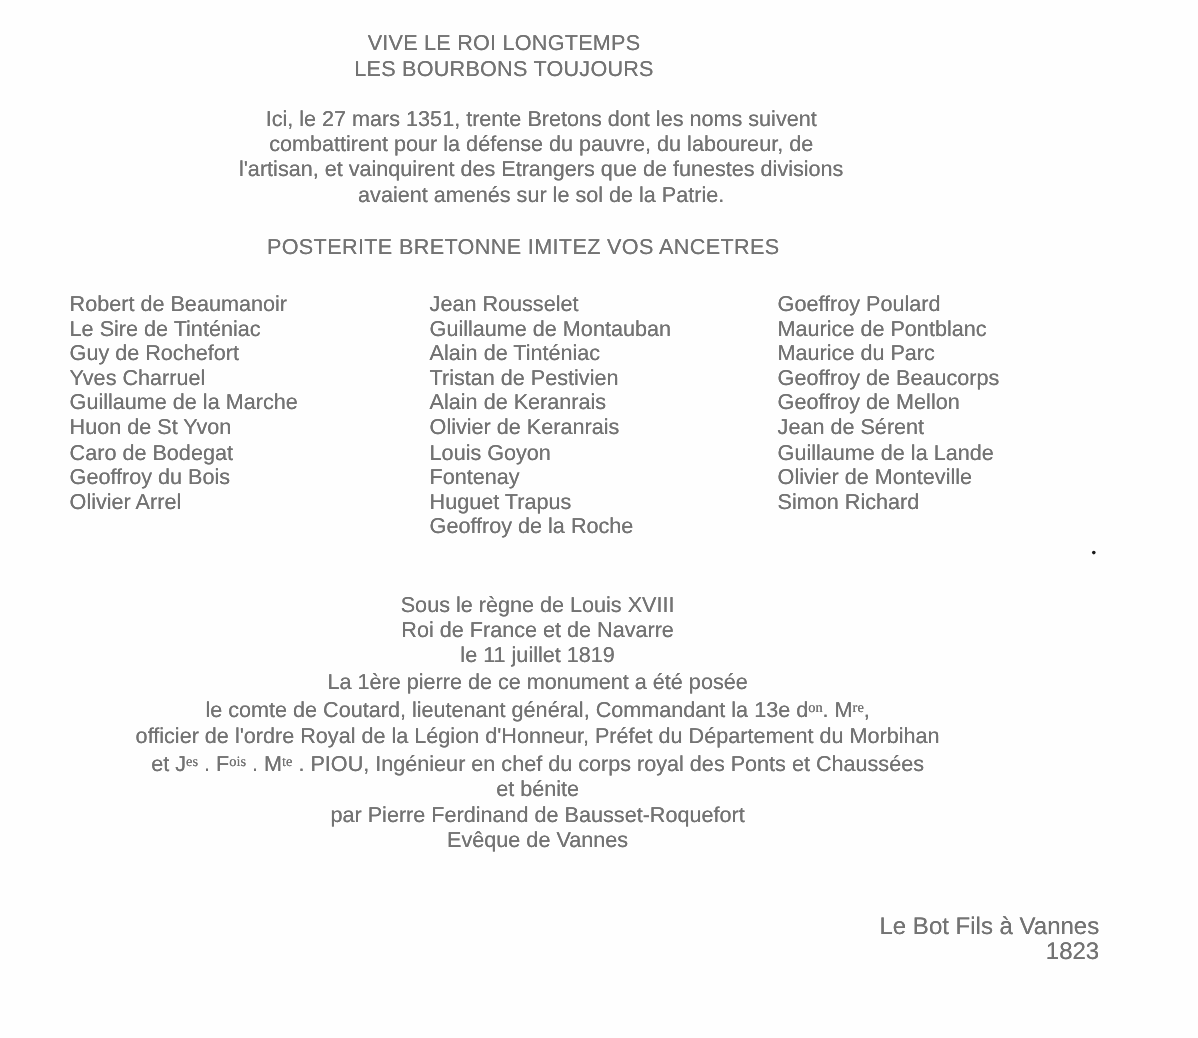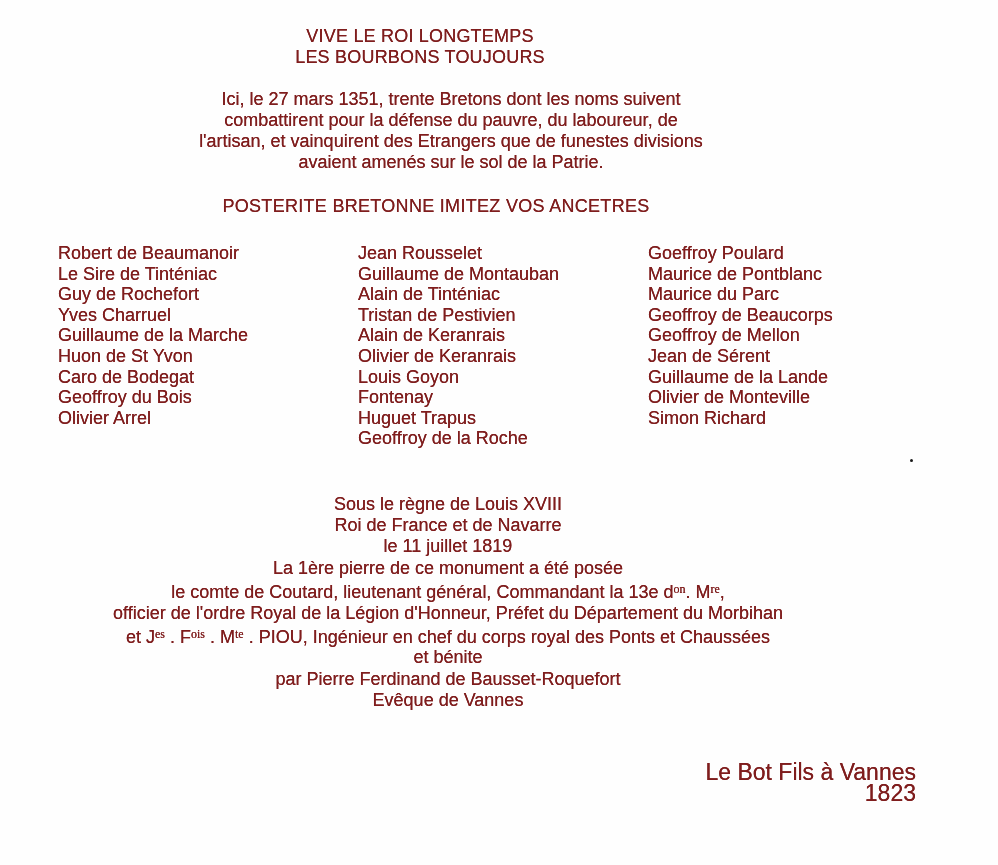--- a/index.html
+++ b/index.html
@@ -5,21 +5,21 @@
   html, body {
     margin: 0;
     padding: 0;
     background: #ffffff;
   }
   .sheet {
     position: relative;
     width: 998px;
     height: 865px;
     background: #fefefe;
-    color: #7f1d1d;
+    color: #737373;
     font-family: "Liberation Sans", sans-serif;
     text-shadow: 0 0 0.55px currentColor; 
     overflow: hidden;
   }
   .block {
     position: absolute;
     left: 0;
     width: 998px;
     box-sizing: border-box;
     text-align: center;
@@ -44,21 +44,21 @@
   .names-col { position: absolute; top: 0; white-space: nowrap; }
   .names-col-1 { left: 58px;  }
   .names-col-2 { left: 358px; }
   .names-col-3 { left: 648px; }
 
   .signature-block {
     position: absolute;
     top: 762px;
     right: 82px;
     text-align: right;
-    font-size: 23px;
+    font-size: 20px;
     line-height: 21px;
     white-space: nowrap;
   }
 
   .sup {
     font-size: 12px;
     vertical-align: 4.5px;
     letter-spacing: 0;
     font-family: Liberation Serif, serif;
   }

